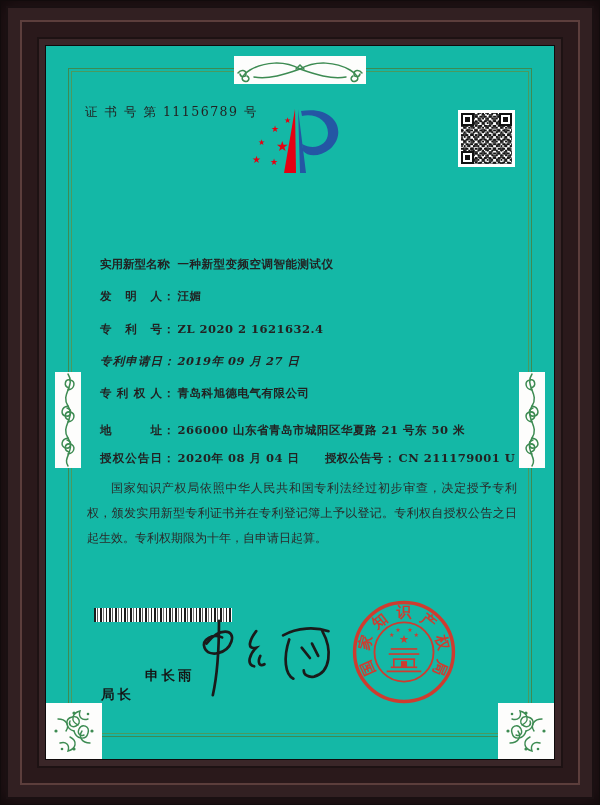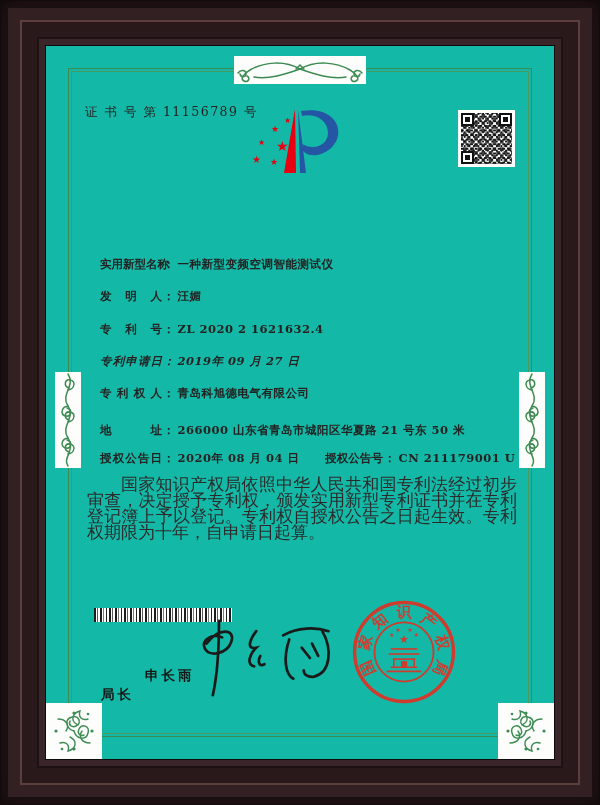--- a/index.html
+++ b/index.html
@@ -30,21 +30,21 @@
   .qr .tl{left:3px;top:3px}.qr .tr{right:3px;top:3px}.qr .bl{left:3px;bottom:3px}
   .logo{position:absolute;left:202px;top:52px;width:95px;height:82px;}
   .title{position:absolute;left:0;top:142px;width:100%;text-align:center;
          font-size:29px;font-weight:bold;letter-spacing:7px;color:#161616;}
   .row{position:absolute;left:54px;font-size:11.5px;font-weight:600;color:#222;white-space:nowrap;}
   .row .lbl{display:inline-block;width:62px;text-align:justify;text-align-last:justify;vertical-align:top;}
   .row .col{display:inline-block;margin:0 3px 0 1px;}
   .row .val{letter-spacing:.5px;}
   .row .pair2{position:absolute;left:225px;top:0;white-space:nowrap;}
   .row .pair2 .lbl{width:58px;}
-  .paras{position:absolute;left:41px;top:430px;width:430px;font-size:17px;line-height:16px;
+  .paras{position:absolute;left:41px;top:430px;width:430px;font-size:12px;line-height:25px;
          color:#2a2a2a;text-align:justify;}
   .paras p{margin:0;text-indent:2em;font-weight:500;}
   .barcode{position:absolute;left:48px;top:562px;width:138px;height:14px;
     background:repeating-linear-gradient(90deg,#1c1c1c 0 2px,#fff 2px 3px,#5a5a5a 3px 4px,#fff 4px 6px,#1c1c1c 6px 8px,#fff 8px 9px,#7a7a7a 9px 10px,#fff 10px 12px,#232323 12px 13px,#fff 13px 15px);}
   .dtitle{position:absolute;left:55px;top:598px;font-size:13.5px;font-weight:600;letter-spacing:3px;color:#151515;margin-top:42px;}
   .dname{position:absolute;left:55px;top:621px;font-size:13.5px;font-weight:600;letter-spacing:3px;color:#151515;padding-left:44px;}
   .sig{position:absolute;left:142px;top:566px;width:155px;height:90px;}
   .seal{position:absolute;left:304px;top:552px;width:108px;height:108px;opacity:.93;}
   .sealdate{position:absolute;left:312px;top:650px;font-size:13px;font-weight:600;letter-spacing:.5px;color:#111;z-index:5;}
   svg text{font-family:"DejaVu Sans", sans-serif;}

